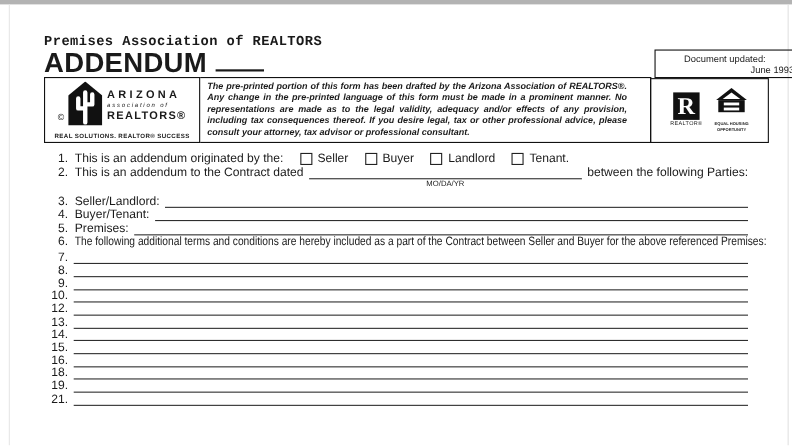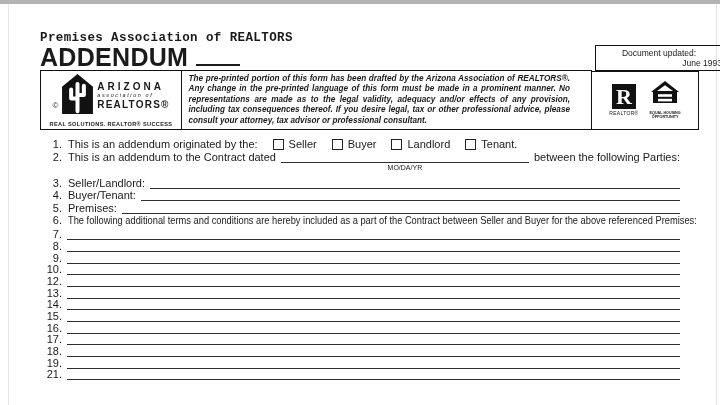--- a/index.html
+++ b/index.html
@@ -241,24 +241,20 @@
   </div>
     <div class="rrow">
     <span class="fnum">15.</span>
     <span class="rline"></span>
   </div>
     <div class="rrow">
     <span class="fnum">16.</span>
     <span class="rline"></span>
   </div>
     <div class="rrow">
-    <span class="fnum">17.</span>
-    <span class="rline"></span>
-  </div>
-    <div class="rrow">
     <span class="fnum">18.</span>
     <span class="rline"></span>
   </div>
     <div class="rrow">
     <span class="fnum">19.</span>
     <span class="rline"></span>
   </div>
     <div class="rrow">
     <span class="fnum">21.</span>
     <span class="rline"></span>

